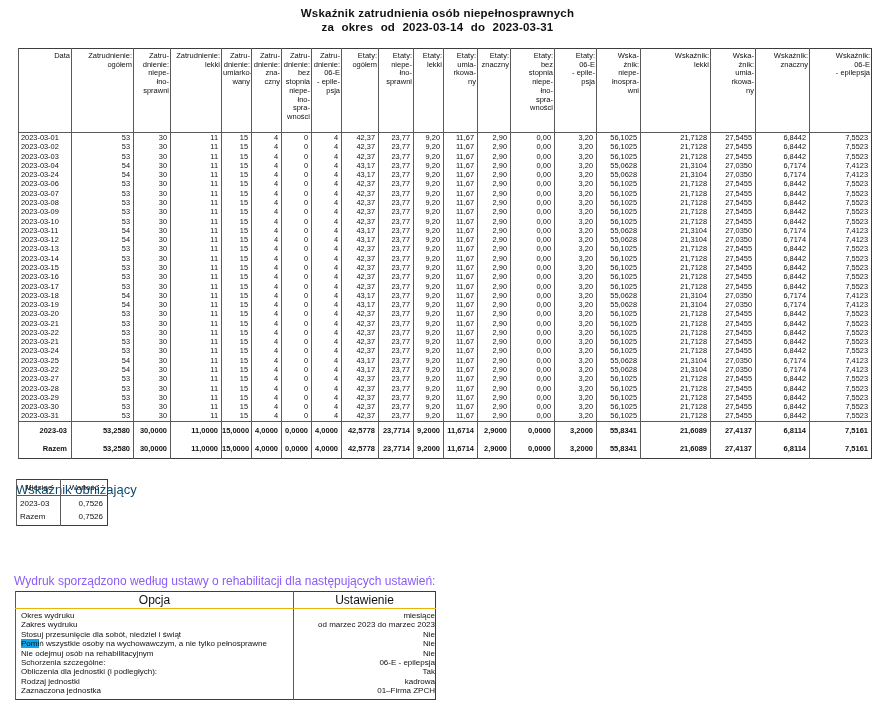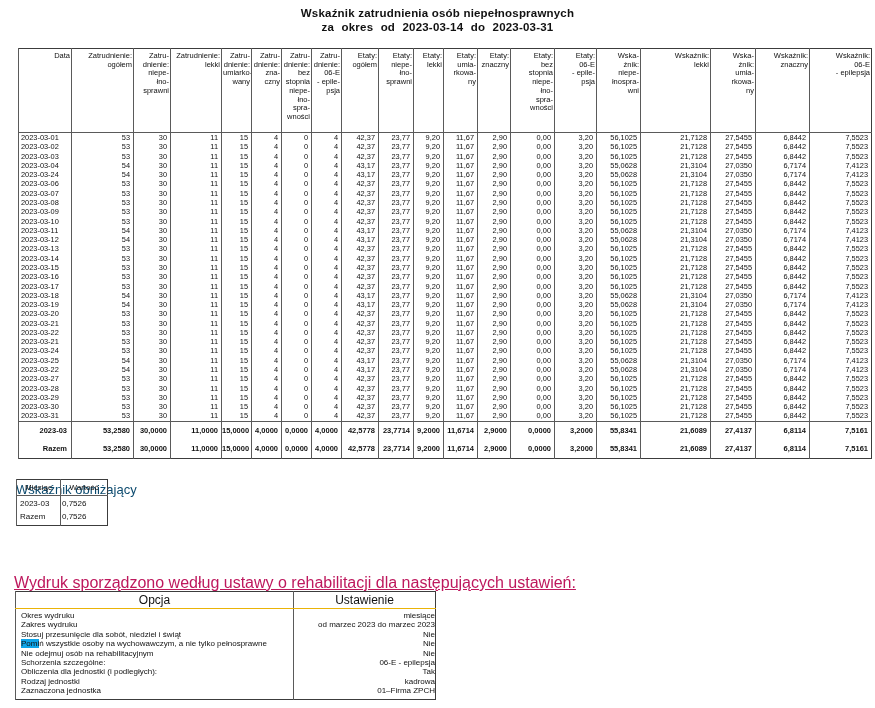--- a/index.html
+++ b/index.html
@@ -66,28 +66,28 @@
   #reducing-table th {
     border-left: 1px solid #5a5a5a; border-bottom: 1px solid #5a5a5a;
     font-weight: normal; font-size: 8px; text-align: center;
     height: 16px; padding: 0 2px;
   }
   #reducing-table td {
     border-left: 1px solid #5a5a5a;
     font-size: 8px; line-height: 10.5px; white-space: nowrap;
   }
   #reducing-table td.m-cell { text-align: left; padding-left: 3px; }
-  #reducing-table td.v-cell { text-align: left; padding-right: 4px; }
+  #reducing-table td.v-cell { text-align: right; padding-right: 4px; }
   #reducing-table tr.first td { padding-top: 3px; }
   #reducing-table tr.last td { padding-bottom: 3px; }
 
   
   .heading3 {
     position: absolute; top: 574px; left: 14px;
-    font-size: 16px; color: #be185d; text-decoration: underline;
+    font-size: 12px; color: #8b5cf6;
   }
   #settings-table {
     position: absolute; top: 591px; left: 15px; width: 420px;
     border-collapse: collapse; table-layout: fixed;
     border: 1px solid #3c3c3c;
   }
   #settings-table th {
     border-left: 1px solid #5a5a5a; border-bottom: 1px solid #eab308;
     font-weight: normal; font-size: 12px; text-align: center;
     height: 16px;

